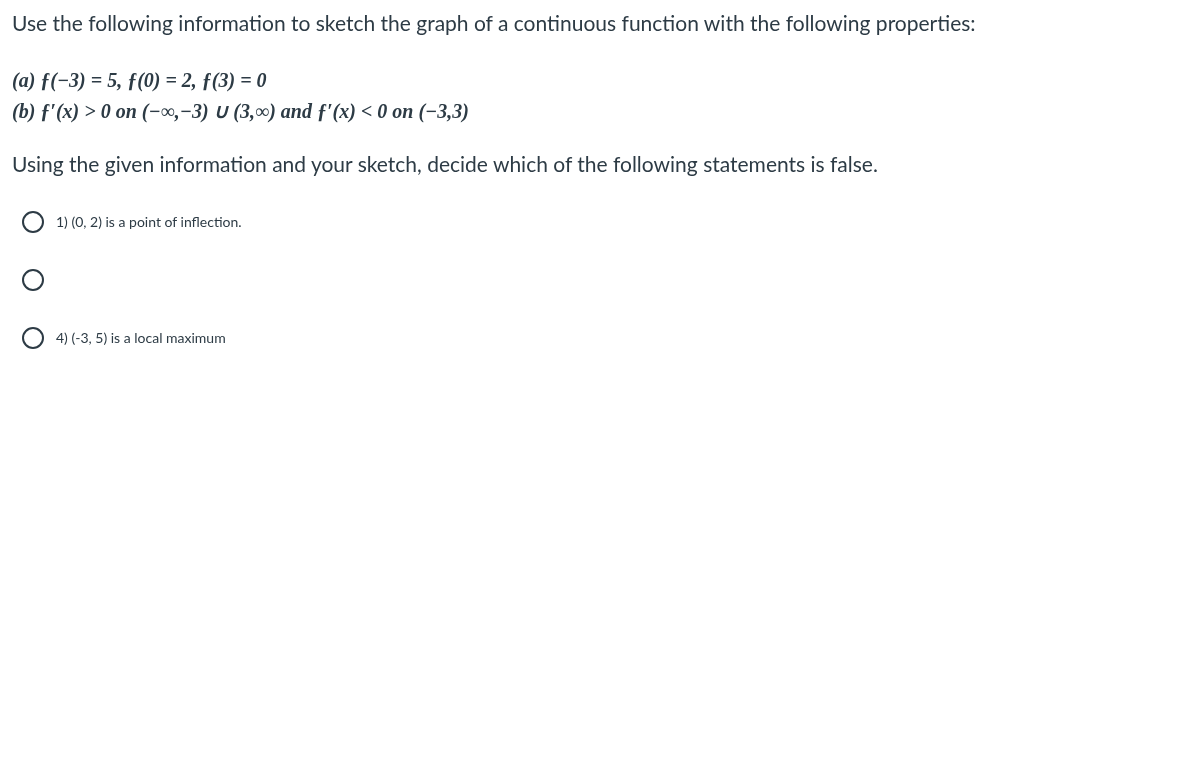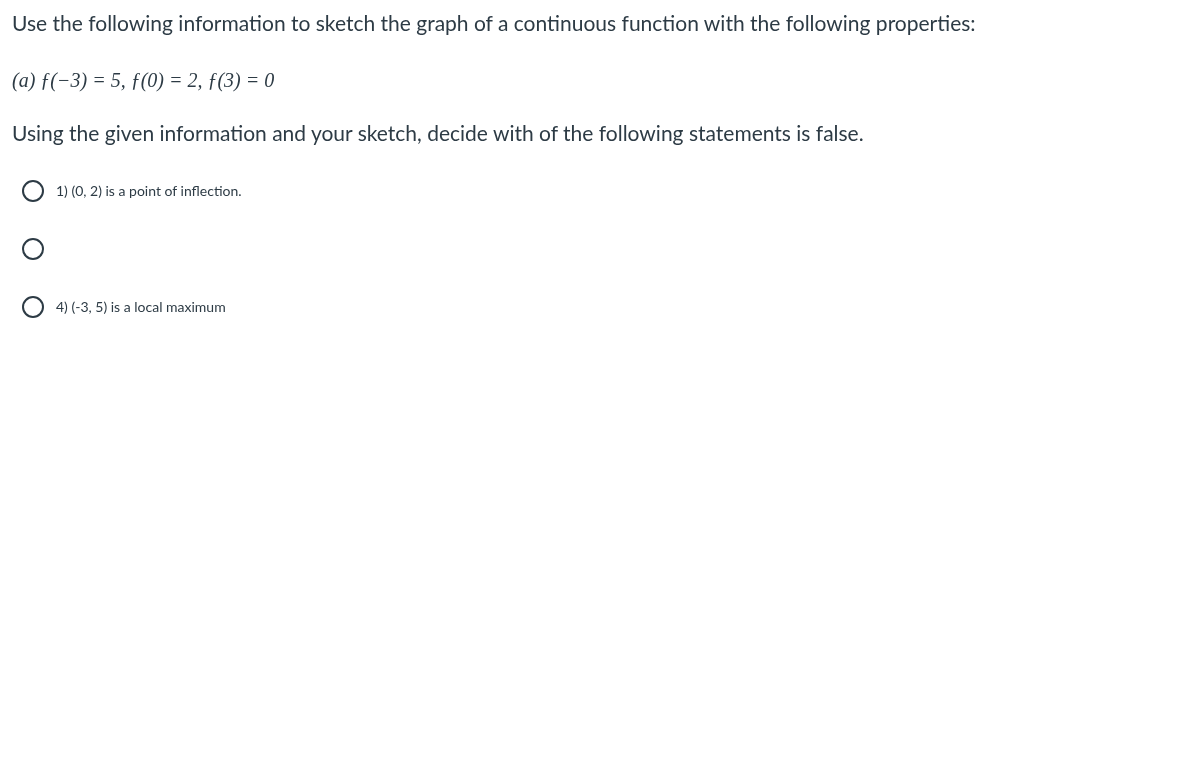--- a/index.html
+++ b/index.html
@@ -14,20 +14,21 @@
     }
     .intro {
       margin-bottom: 28px;
     }
     .conditions {
       margin-bottom: 22px;
       font-family: "Times New Roman", Times, serif;
       font-style: italic;
       font-size: 20px;
       line-height: 1.55;
+      font-weight: bold;
     }
     .conditions .cond-line {
       display: block;
     }
     .question {
       margin-bottom: 32px;
     }
     .options {
       display: flex;
       flex-direction: column;
@@ -52,23 +53,24 @@
       font-size: 14px;
     }
   </style>
 </head>
 <body>
 
 <div class="intro">Use the following information to sketch the graph of a continuous function with the following properties:</div>
 
 <div class="conditions">
   <span class="cond-line">(a) ƒ(−3) = 5, ƒ(0) = 2, ƒ(3) = 0</span>
+  <span class="cond-line">(b) ƒ′(x) &gt; 0 on (−∞,−3) ∪ (3,∞) and ƒ′(x) &lt; 0 on (−3,3)</span>
 </div>
 
-<div class="question">Using the given information and your sketch, decide with of the following statements is false.</div>
+<div class="question">Using the given information and your sketch, decide which of the following statements is false.</div>
 
 <div class="options">
   <div class="option">
     <div class="radio"></div>
     <div class="option-text">1) (0, 2) is a point of inflection.</div>
   </div>
   <div class="option">
     <div class="radio"></div>
   </div>
   <div class="option">

